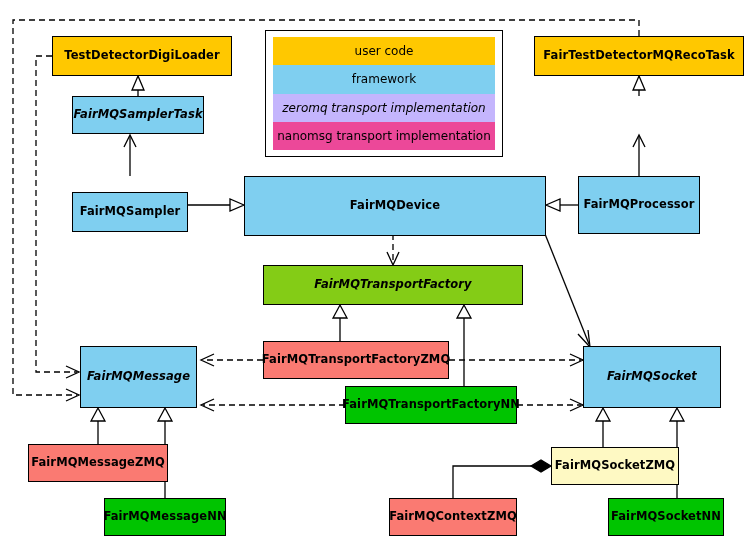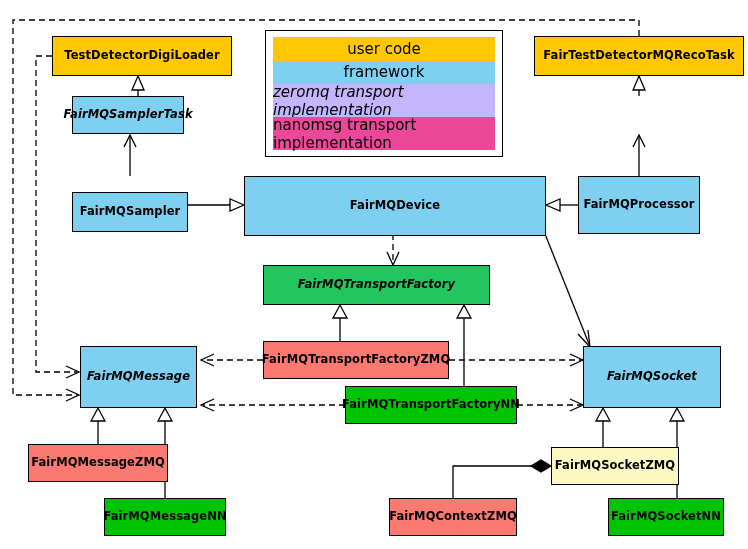--- a/index.html
+++ b/index.html
@@ -53,21 +53,21 @@
     align-items: center;
     padding: 6px 0;
   }
   .legend-row {
     box-sizing: border-box;
     width: 222px;
     height: 33px;
     display: flex;
     align-items: center;
     justify-content: center;
-    font-size: 15px;
+    font-size: 12px;
     font-weight: normal;
     font-style: normal;
     color: #000000;
   }
 </style>
 </head>
 <body>
 
 <div id="diagram-root">
 
@@ -181,32 +181,32 @@
 
   <div class="legend-box" style="left:265px; top:30px; width:238px; height:127px;">
     <div class="legend-row" style="background:#FFC800;">user code</div>
     <div class="legend-row" style="background:#7FCFF0;">framework</div>
     <div class="legend-row" style="background:#c4b5fd;font-style:italic;">zeromq transport implementation</div>
     <div class="legend-row" style="background:#ec4899;">nanomsg transport implementation</div>
   </div>
 
   <div class="node" style="left:52px; top:36px; width:180px; height:40px; background:#FFC800;">TestDetectorDigiLoader</div>
 
-  <div class="node abstract" style="left:72px; top:96px; width:112px; height:38px; background:#7FCFF0;">FairMQSamplerTask</div>
+  <div class="node abstract" style="left:72px; top:96px; width:132px; height:38px; background:#7FCFF0;">FairMQSamplerTask</div>
 
   <div class="node" style="left:72px; top:192px; width:116px; height:40px; background:#7FCFF0;">FairMQSampler</div>
 
   <div class="node" style="left:244px; top:176px; width:302px; height:60px; background:#7FCFF0;">FairMQDevice</div>
 
   <div class="node" style="left:578px; top:176px; width:122px; height:58px; background:#7FCFF0;">FairMQProcessor</div>
 
   <div class="node" style="left:534px; top:36px; width:210px; height:40px; background:#FFC800;">FairTestDetectorMQRecoTask</div>
 
 
-  <div class="node abstract" style="left:263px; top:265px; width:227px; height:40px; background:#22c55e;">FairMQTransportFactory</div>
+  <div class="node abstract" style="left:263px; top:265px; width:260px; height:40px; background:#84cc16;">FairMQTransportFactory</div>
 
   <div class="node" style="left:263px; top:341px; width:186px; height:38px; background:#FA7A72;">FairMQTransportFactoryZMQ</div>
 
   <div class="node" style="left:345px; top:386px; width:172px; height:38px; background:#00C400;">FairMQTransportFactoryNN</div>
 
   <div class="node abstract" style="left:80px; top:346px; width:117px; height:62px; background:#7FCFF0;">FairMQMessage</div>
 
   <div class="node abstract" style="left:583px; top:346px; width:138px; height:62px; background:#7FCFF0;">FairMQSocket</div>
 
   <div class="node" style="left:28px; top:444px; width:140px; height:38px; background:#FA7A72;">FairMQMessageZMQ</div>

